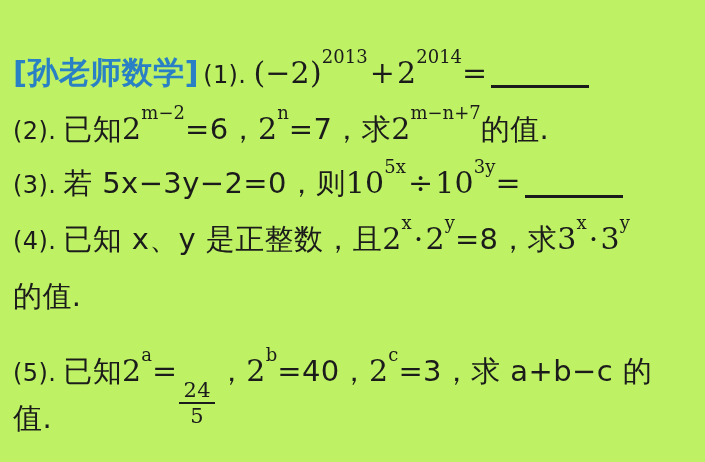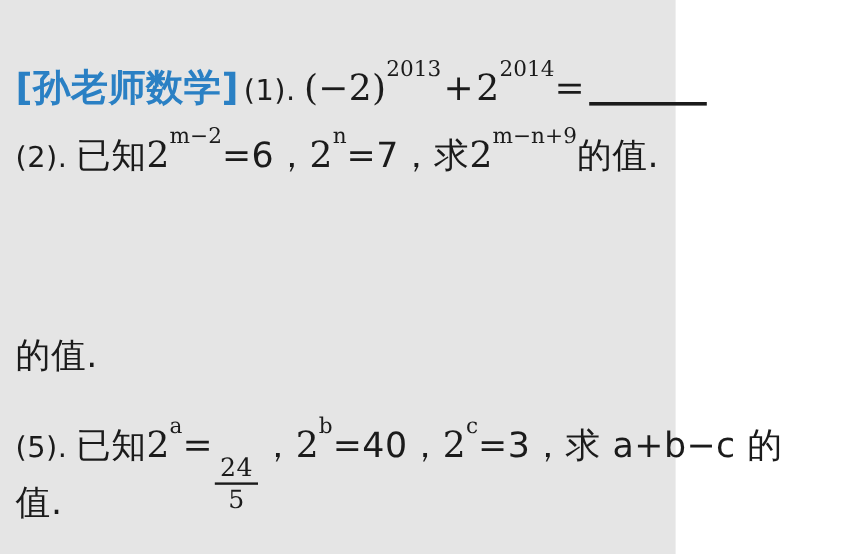--- a/index.html
+++ b/index.html
@@ -3,23 +3,23 @@
 <meta charset="utf-8">
 <style>
   * { margin: 0; padding: 0; box-sizing: border-box; }
   html, body { width: 705px; height: 462px; }
   body {
     font-family: "DejaVu Sans", sans-serif;
     overflow: hidden;
   }
   .canvas {
     position: relative;
-    width: 563px;
+    width: 705px;
     height: 462px;
-    background: #e5e5e5;
+    background: #bef264;
     color: #1b1b1b;
   }
   .line {
     position: absolute;
     left: 13px;
     white-space: nowrap;
     font-size: 29px;
     letter-spacing: 0.4px;
   }
   .brand {
@@ -78,24 +78,30 @@
 </head>
 <body>
 
 <div class="canvas">
 
   <div class="line l1">
     <span class="brand">[孙老师数学]</span><span class="pnum">(1).</span><span class="math"><span>(−2)</span><sup>2013</sup><span class="op">+</span><span>2</span><sup>2014</sup><span>=</span></span><span class="blank"></span>
   </div>
 
   <div class="line l2 cjk">
-    <span class="pnum">(2).</span><span>已知</span><span class="math"><span>2</span><sup>m−2</sup></span><span>=6，</span><span class="math"><span>2</span><sup>n</sup></span><span>=7，</span><span>求</span><span class="math"><span>2</span><sup>m−n+9</sup></span><span>的值.</span>
+    <span class="pnum">(2).</span><span>已知</span><span class="math"><span>2</span><sup>m−2</sup></span><span>=6，</span><span class="math"><span>2</span><sup>n</sup></span><span>=7，</span><span>求</span><span class="math"><span>2</span><sup>m−n+7</sup></span><span>的值.</span>
   </div>
 
+  <div class="line l3 cjk">
+    <span class="pnum">(3).</span><span>若 5x−3y−2=0，则</span><span class="math"><span>10</span><sup>5x</sup><span class="op">÷</span><span>10</span><sup>3y</sup><span>=</span></span><span class="blank"></span>
+  </div>
 
+  <div class="line l4 cjk">
+    <span class="pnum">(4).</span><span>已知 x、y 是正整数，且</span><span class="math"><span>2</span><sup>x</sup><span class="op">·</span><span>2</span><sup>y</sup></span><span>=8，求</span><span class="math"><span>3</span><sup>x</sup><span class="op">·</span><span>3</span><sup>y</sup></span>
+  </div>
 
   <div class="line l5 cjk">
     <span>的值.</span>
   </div>
 
   <div class="line l6 cjk">
     <span class="pnum">(5).</span><span>已知</span><span class="math"><span>2</span><sup>a</sup><span>=</span></span><span class="frac">
         <span class="fnum">24</span>
         <span class="fden">5</span>
       </span><span>，</span><span class="math"><span>2</span><sup>b</sup></span><span>=40，</span><span class="math"><span>2</span><sup>c</sup></span><span>=3，</span><span>求 a+b−c 的</span>

